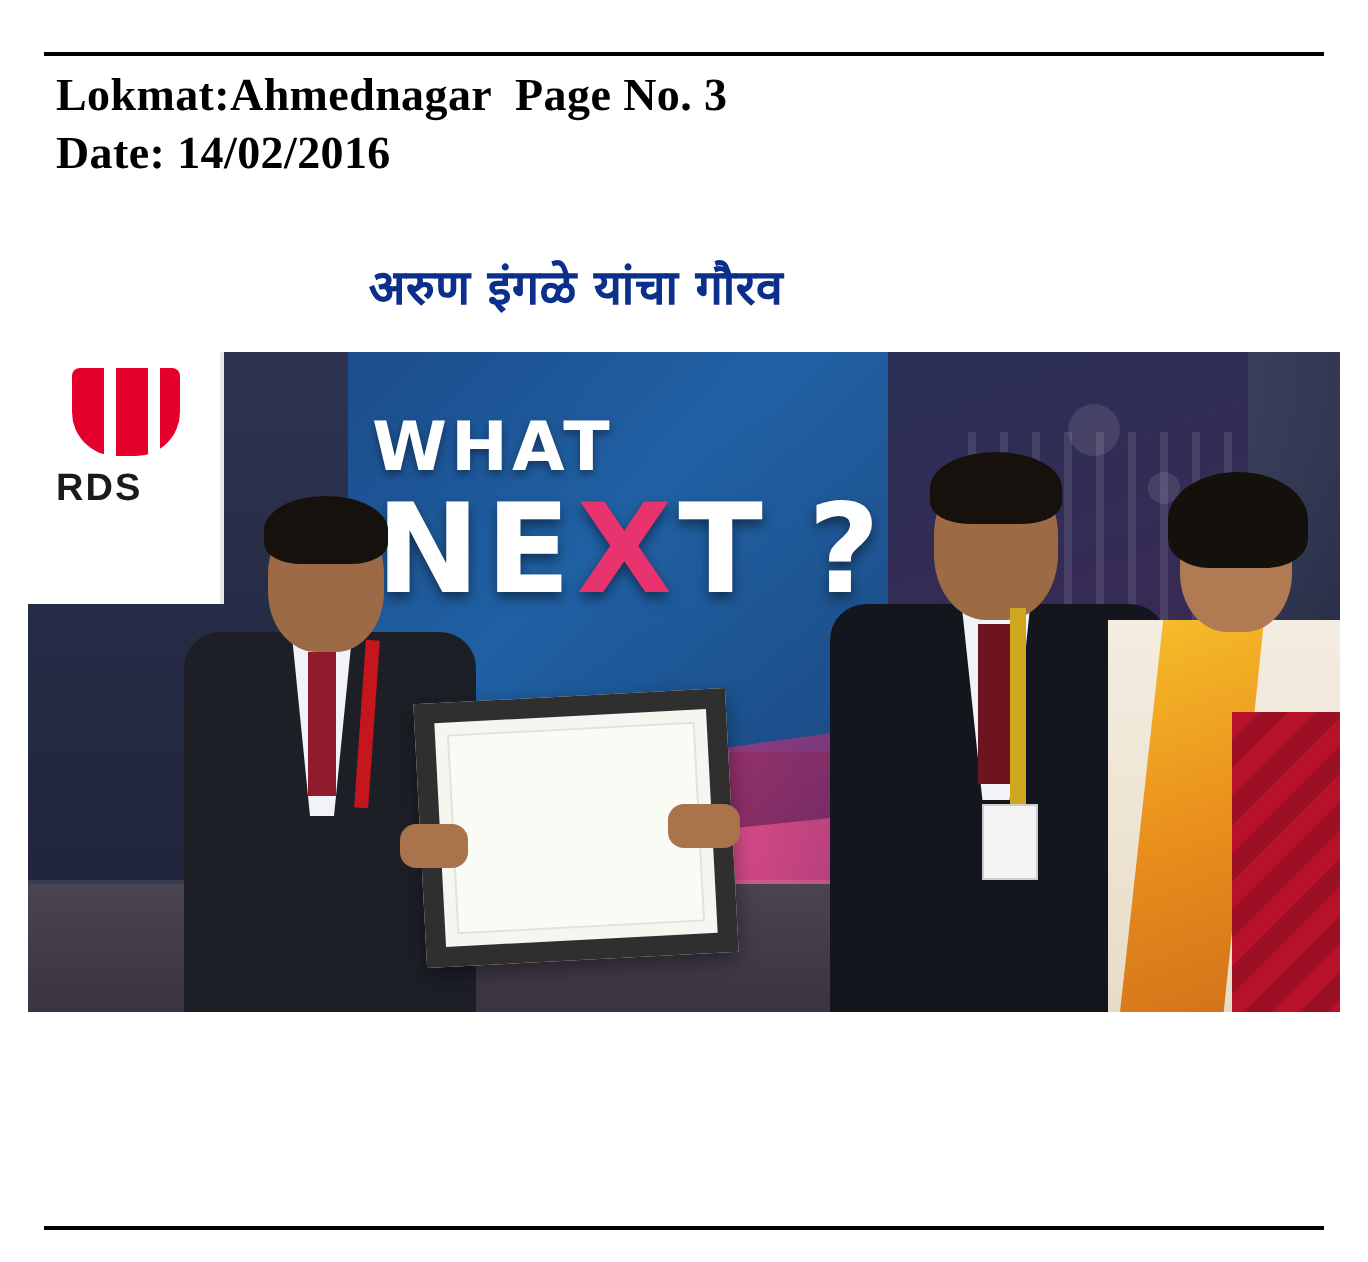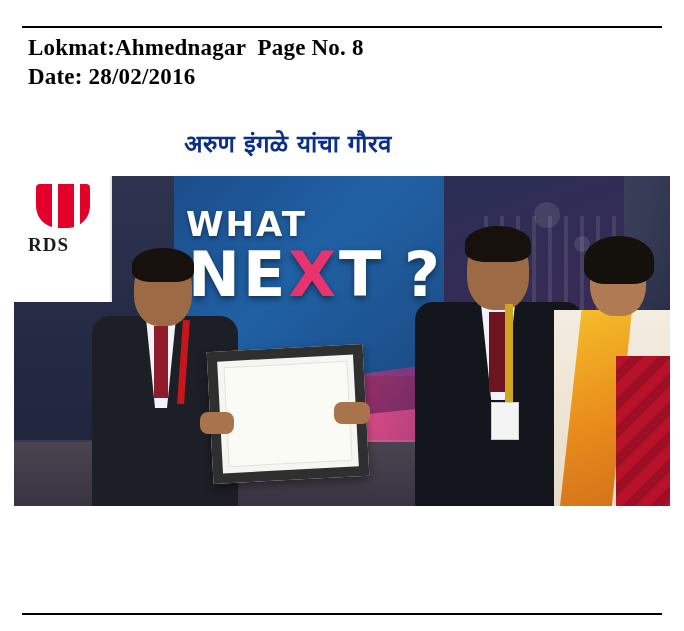--- a/index.html
+++ b/index.html
@@ -170,21 +170,21 @@
     position: absolute;
     left: 22px; top: 8px;
     width: 54px; height: 44px;
     background:
       linear-gradient(90deg, #e4002b 0 16px, #ffffff 16px 22px, #e4002b 22px 38px, #ffffff 38px 44px, #e4002b 44px 54px);
     border-radius: 4px 4px 22px 22px;
   }
   .award-text {
     position: absolute;
     left: 14px; top: 58px;
-    font-family: Liberation Serif, serif;
+    font-family: Liberation Sans, sans-serif;
     font-weight: bold;
     font-size: 19px;
     letter-spacing: 1px;
     color: #1a1a1a;
     text-align: right;
   }
   .floor {
     position: absolute;
     left: 0; bottom: 0;
     width: 100%; height: 64px;
@@ -302,22 +302,22 @@
   .caption p { margin: 0; }
 </style>
 </head>
 <body>
 
 <div id="page">
 
   <div class="rule rule-top"></div>
 
   <div class="header-block">
-    <div class="header-line">Lokmat:Ahmednagar  Page No. 8</div>
-    <div class="header-line">Date: 28/02/2016</div>
+    <div class="header-line">Lokmat:Ahmednagar  Page No. 3</div>
+    <div class="header-line">Date: 14/02/2016</div>
   </div>
 
   <div class="headline">अरुण इंगळे यांचा गौरव</div>
 
   <div class="photo">
     <div class="photo-stage">
       <div class="back-panel"></div>
       <div class="back-panel-2"></div>
       <div class="chart-bars"></div>
       <div class="bokeh" style="left:520px;top:26px;width:26px;height:26px;"></div>

